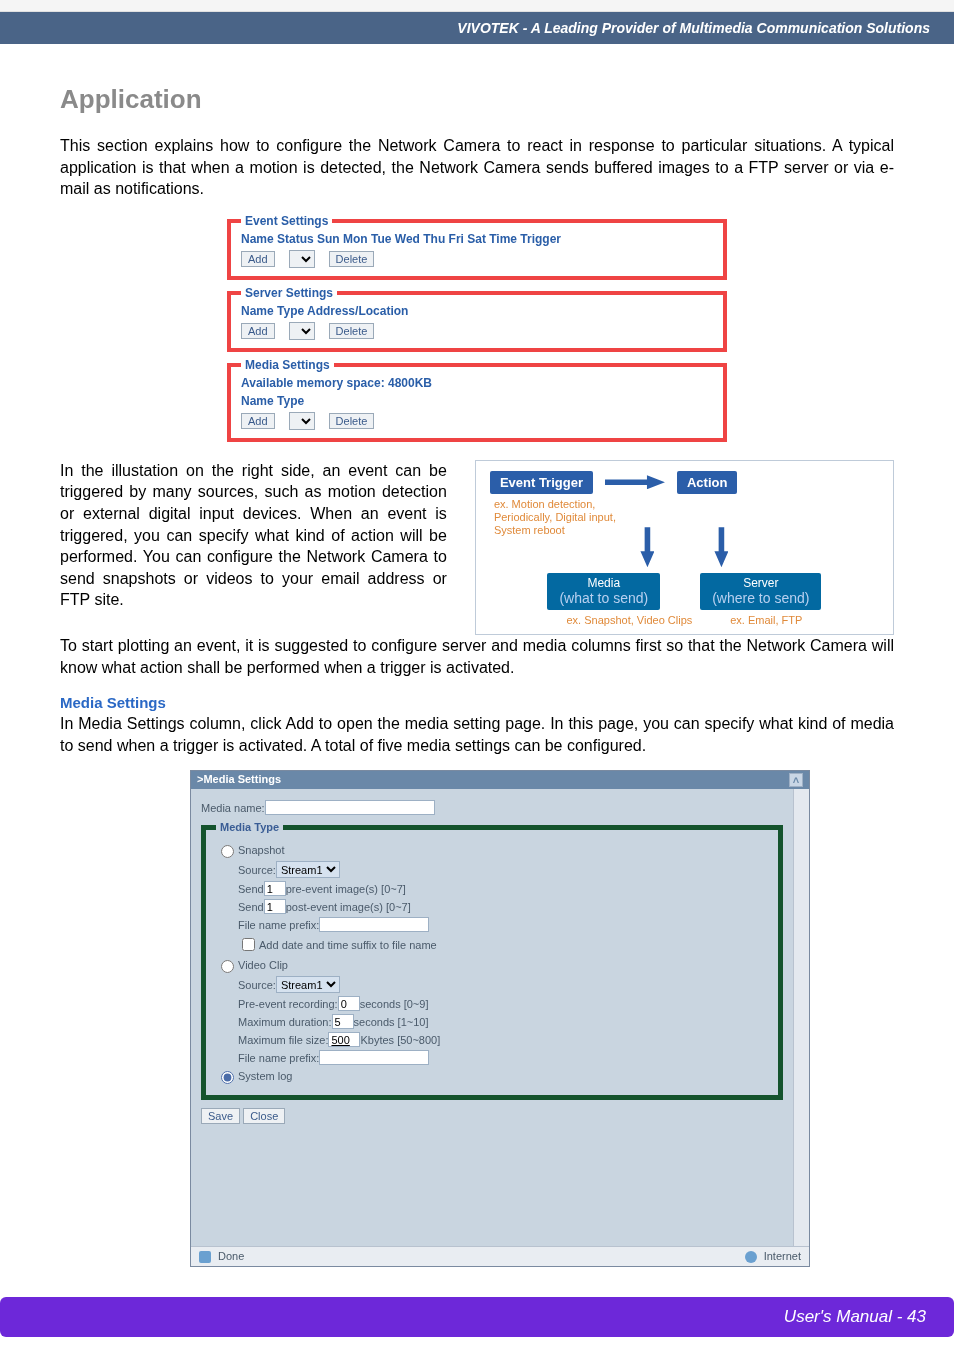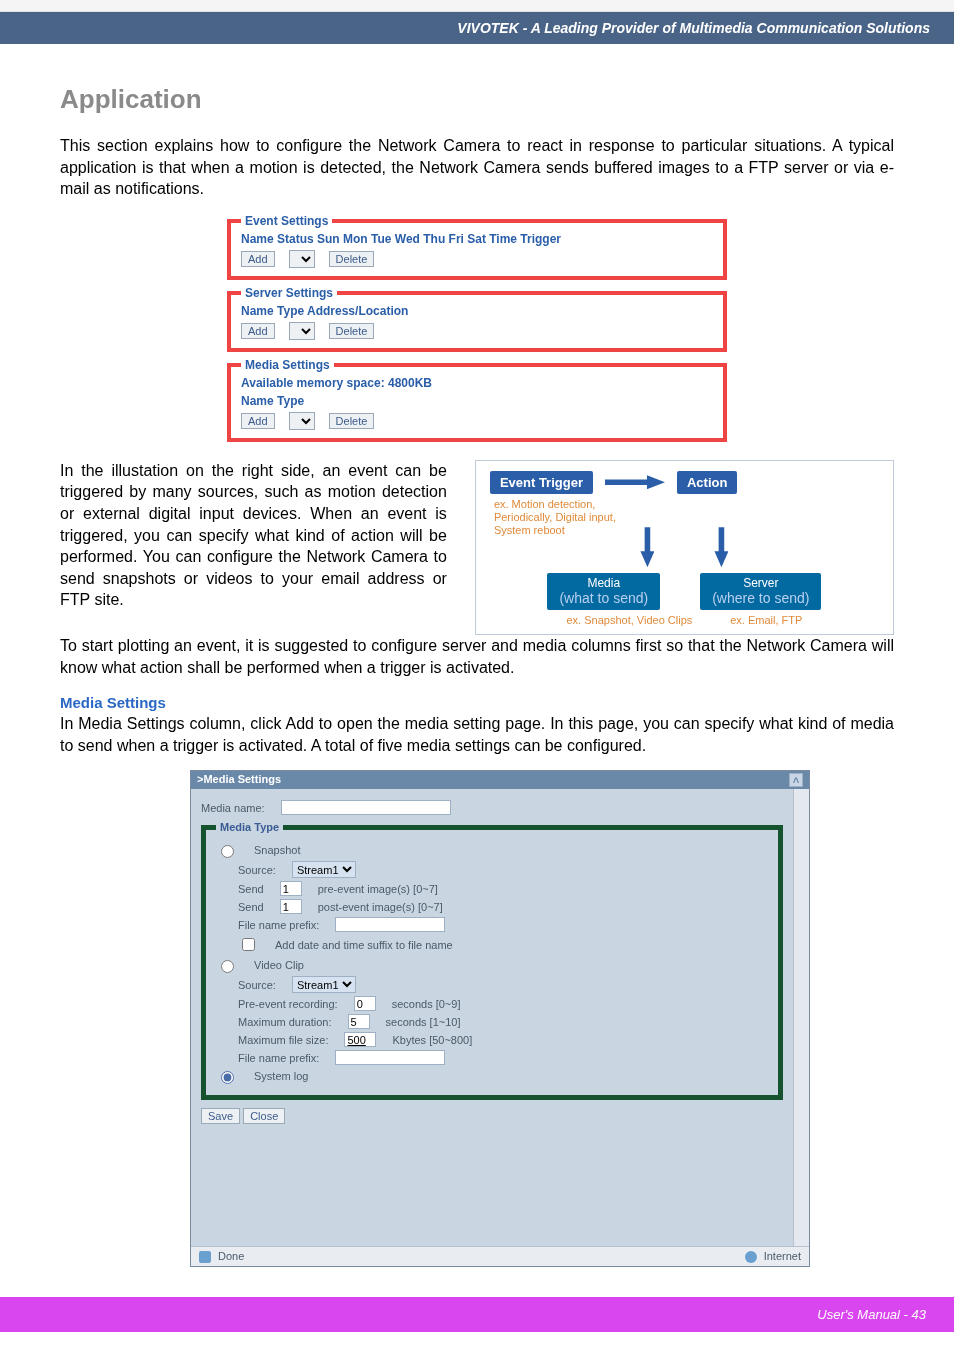--- a/index.html
+++ b/index.html
@@ -193,43 +193,44 @@
     position: relative;
   }
   .ie-scrollbar { position:absolute; right:0; top:0; bottom:0; width:16px; background:#e4e9ef; border-left:1px solid #b8c2cf;}
   .ie-body fieldset {
     border: 5px solid #14532d;
     margin: 6px 16px 8px 0;
     padding: 6px 10px 8px 10px;
   }
   .ie-body legend { color:#3a5d95; font-weight:bold; font-size:11px; padding:0 4px;}
   .ie-body label { color:#4a5a6a; }
-  .fld { margin: 3px 0; display:flex; align-items:center; gap:16px; color:#4a5a6a;}
+  .fld { margin: 3px 0; display:flex; align-items:center; gap:0; color:#4a5a6a;}
   .fld input[type="text"]{ border:1px solid #9db0c4; background:#fff; height:15px; font-size:11px; padding:0 2px;}
   .fld select { border:1px solid #9db0c4; background:#d6e2ef; font-size:11px; height:17px;}
   .indent { margin-left: 22px; }
   .radio { margin-right:4px; accent-color:#4a6ca8;}
   .chk { margin-right:4px; accent-color:#4a6ca8;}
   .ie-btns { margin-top:6px; }
   .ie-status {
     background: #e9edf2;
     border-top: 1px solid #b8c2cf;
     padding: 3px 8px;
     display: flex;
     justify-content: space-between;
     color: #4a5a6a;
   }
   .footer {
-    background: #d946ef;
+    background: #6d28d9;
     color: #fff;
     font-style: italic;
-    font-size: 13px;
+    font-size: 17px;
     text-align: right;
     padding: 10px 28px;
     margin-top: 30px;
+    border-radius: 6px;
   }
 </style>
 </head>
 <body>
 
 <div class="top-spacer"></div>
 <div class="header-band">VIVOTEK - A Leading Provider of Multimedia Communication Solutions</div>
 
 <div class="page">
 

